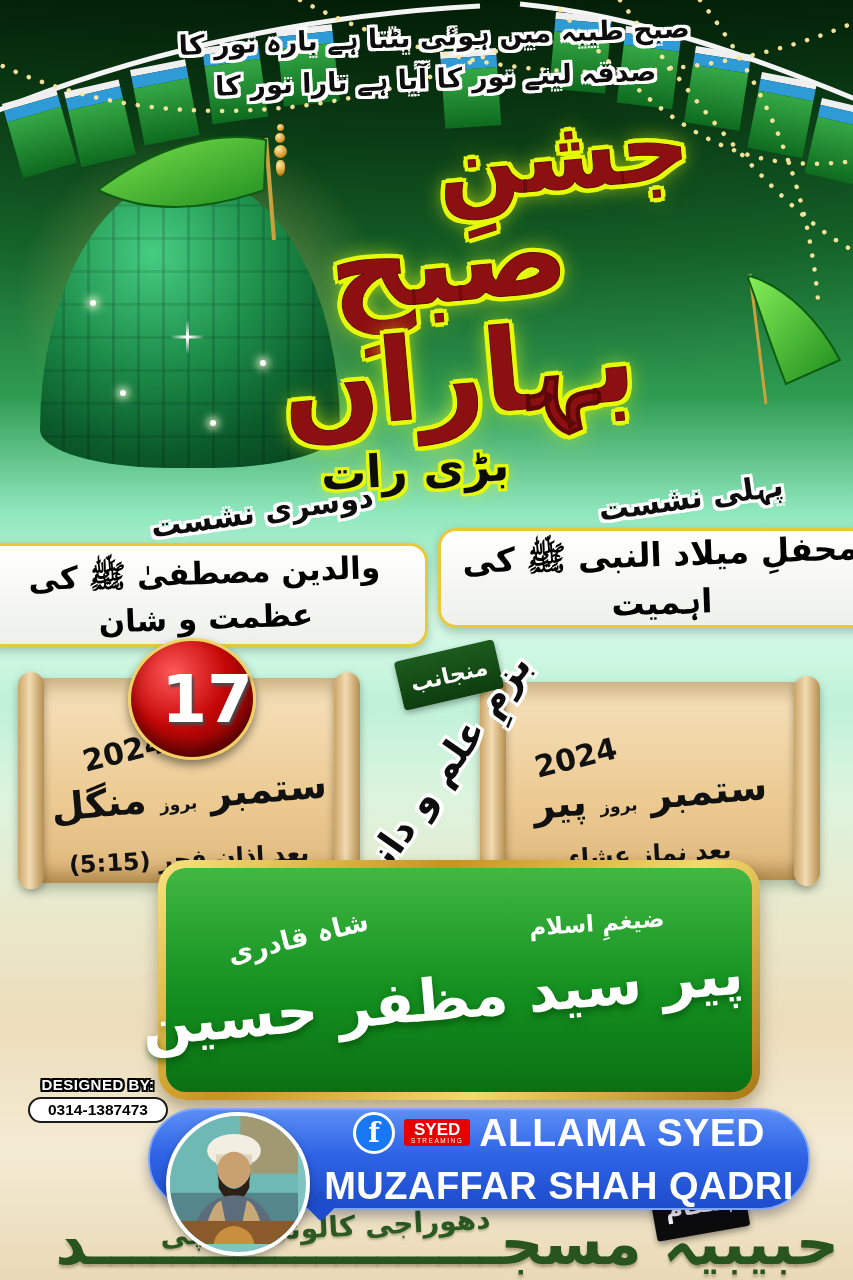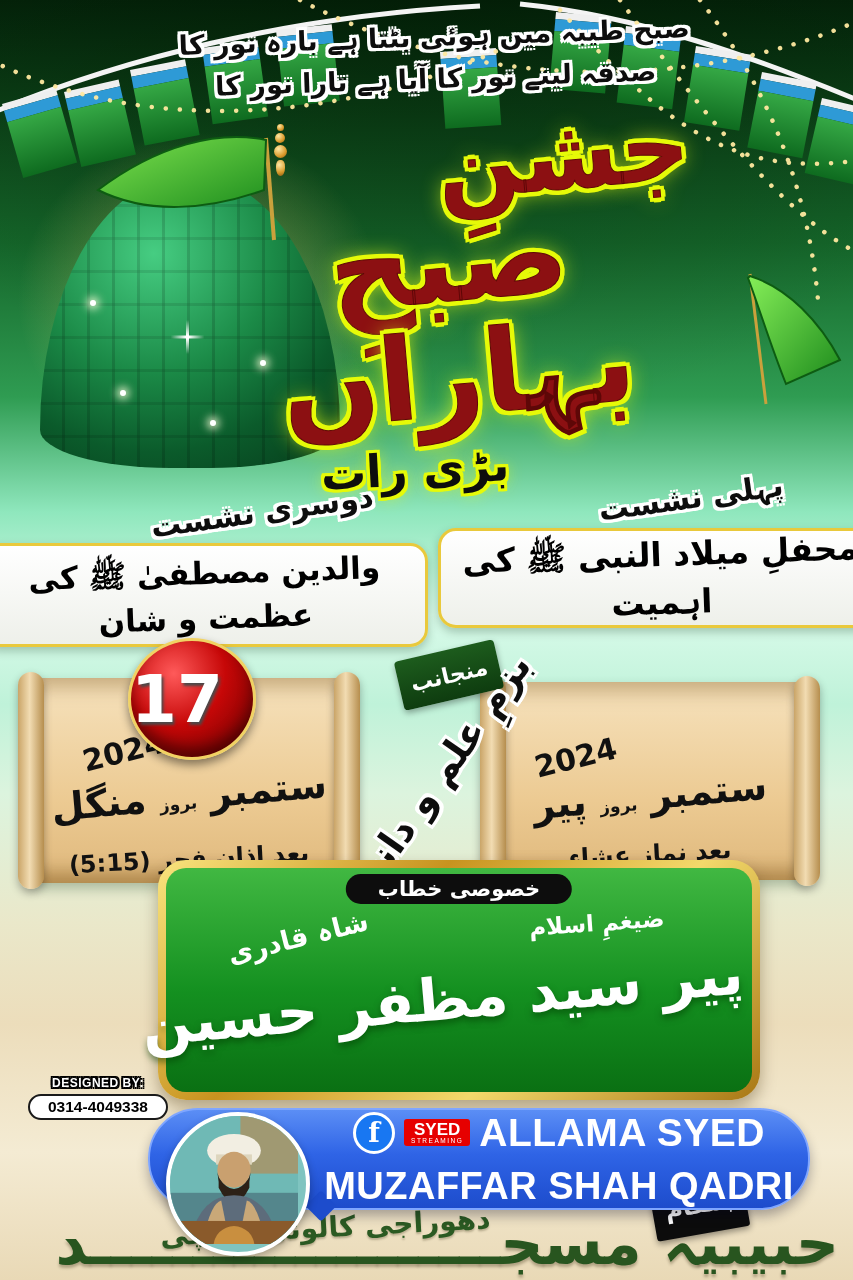--- a/index.html
+++ b/index.html
@@ -78,21 +78,21 @@
   .scroll{position:absolute;z-index:5;background:linear-gradient(180deg,#f6e2bd,#ecca92 60%,#dfb87c);
     border-radius:10px;box-shadow:inset 0 10px 18px rgba(120,80,20,.35),inset 0 -12px 16px rgba(120,80,20,.4),0 6px 12px rgba(0,40,10,.25);}
   .scroll::before,.scroll::after{content:"";position:absolute;top:-6px;bottom:-6px;width:26px;border-radius:13px;
     background:linear-gradient(90deg,#caa568,#f2dcb2 45%,#b68e4e);box-shadow:0 4px 8px rgba(0,0,0,.3);}
   .scroll::before{left:-12px}.scroll::after{right:-12px}
   .scroll-right{left:492px;top:682px;width:316px;height:198px;}
   .scroll-left{left:30px;top:678px;width:318px;height:205px;}
   .day-circle{position:absolute;z-index:8;width:122px;height:116px;border-radius:50%;
     background:radial-gradient(circle at 35% 28%,#ff5a5a,#c60707 45%,#6e0202 92%);
     border:3px solid #f0d264;box-shadow:0 5px 10px rgba(0,0,0,.45),inset 0 -10px 14px rgba(0,0,0,.4);
-    display:flex;align-items:center;justify-content:flex-start;}
+    display:flex;align-items:center;justify-content:flex-end;}
   .day-circle span{font-size:66px;font-weight:bold;color:#fff;text-shadow:2px 3px 3px #4a4a4a;}
   .circ-16{left:588px;top:640px;}
   .circ-17{left:128px;top:638px;}
   .yr{position:absolute;font-size:30px;font-weight:bold;color:#111;transform:rotate(-14deg);}
   .dline{position:absolute;left:6px;right:6px;text-align:center;font-size:38px;font-weight:bold;color:#111;
     transform:rotate(-5deg);white-space:nowrap;}
   .dline small{font-size:17px;}
   .tline{position:absolute;left:6px;right:6px;text-align:center;font-size:24px;font-weight:bold;color:#111;transform:rotate(-3deg);}
   .scroll-right .yr{left:42px;top:58px}.scroll-right .dline{top:92px}.scroll-right .tline{bottom:12px}
   .scroll-left  .yr{left:52px;top:56px}.scroll-left  .dline{top:96px}.scroll-left  .tline{bottom:10px}
@@ -116,21 +116,21 @@
     background:#0d0d0d;color:#fff;font-size:21px;font-weight:bold;padding:3px 32px;border-radius:18px;white-space:nowrap;}
   .honor{position:absolute;top:42px;right:88px;color:#fff;font-size:23px;font-weight:bold;transform:rotate(-4deg);}
   .suffix{position:absolute;top:54px;left:60px;color:#fff;font-size:27px;font-weight:bold;transform:rotate(-14deg);}
   .sp-name{position:absolute;left:8px;right:8px;top:96px;text-align:center;color:#fff;
     font-size:58px;font-weight:bold;transform:rotate(-5deg);white-space:nowrap;
     text-shadow:0 4px 7px rgba(0,60,0,.55);}
 
   
   .designer{position:absolute;left:26px;top:1076px;width:144px;z-index:9;text-align:center;
     font-family:"Liberation Sans",sans-serif;}
-  .des-head{font-size:12px;font-weight:bold;color:#fff;letter-spacing:.5px;
+  .des-head{font-size:15px;font-weight:bold;color:#fff;letter-spacing:.5px;
     text-shadow:-2px -2px 0 #000,2px -2px 0 #000,-2px 2px 0 #000,2px 2px 0 #000,0 2px 0 #000,0 -2px 0 #000,2px 0 0 #000,-2px 0 0 #000;text-align:center;}
   .des-box{margin:3px 4px 0;background:#10173d;border:2px solid #e8e8e8;border-radius:10px;padding:2px 4px 4px;color:#fff;}
   .des-name{font-family:"DejaVu Serif",serif;font-style:italic;font-size:25px;line-height:1.05;}
   .des-ads{font-family:"DejaVu Serif",serif;font-style:italic;font-size:13px;letter-spacing:6px;}
   .des-phone{margin:4px 2px 0;background:#fff;border:2px solid #1a1a1a;border-radius:14px;
     font-size:15.5px;font-weight:bold;color:#000;padding:2px 0;}
 
   
   .livebar{position:absolute;left:148px;top:1108px;width:658px;height:98px;z-index:8;
     background:linear-gradient(180deg,#5b8ef5,#2f64e6 45%,#1d4ccc 100%);
@@ -330,30 +330,29 @@
     <span>17</span>
   </div>
 
   <div class="org-tag rtl">منجانب</div>
   <div class="org-name">
     <span class="rtl ow">بزمِ علم و دانش</span>
   </div>
 
   <div class="banner">
     <div class="banner-in">
-      <div class="kh-pill rtl">خصوصی خطاب</div>
       <div class="honor rtl">ضیغمِ اسلام</div>
       <div class="suffix rtl">شاہ قادری</div>
       <div class="sp-name rtl">پیر سید مظفر حسین</div>
     </div>
   </div>
 
   <div class="designer">
     <div class="des-head">DESIGNED BY:</div>
-    <div class="des-phone">0314-4049338</div>
+    <div class="des-phone">0314-1387473</div>
   </div>
 
   <div class="livebar">
     <div class="tail"></div>
     <div class="photo">
       <svg width="128" height="128" viewBox="0 0 100 100">
         <rect width="100" height="100" fill="#6fb9b5"></rect>
         <rect x="55" width="45" height="45" fill="#c9803a" opacity=".55"></rect>
         <rect y="60" width="100" height="40" fill="#54868c"></rect>
         <ellipse cx="50" cy="27" rx="21" ry="13" fill="#f2eee2"></ellipse>

